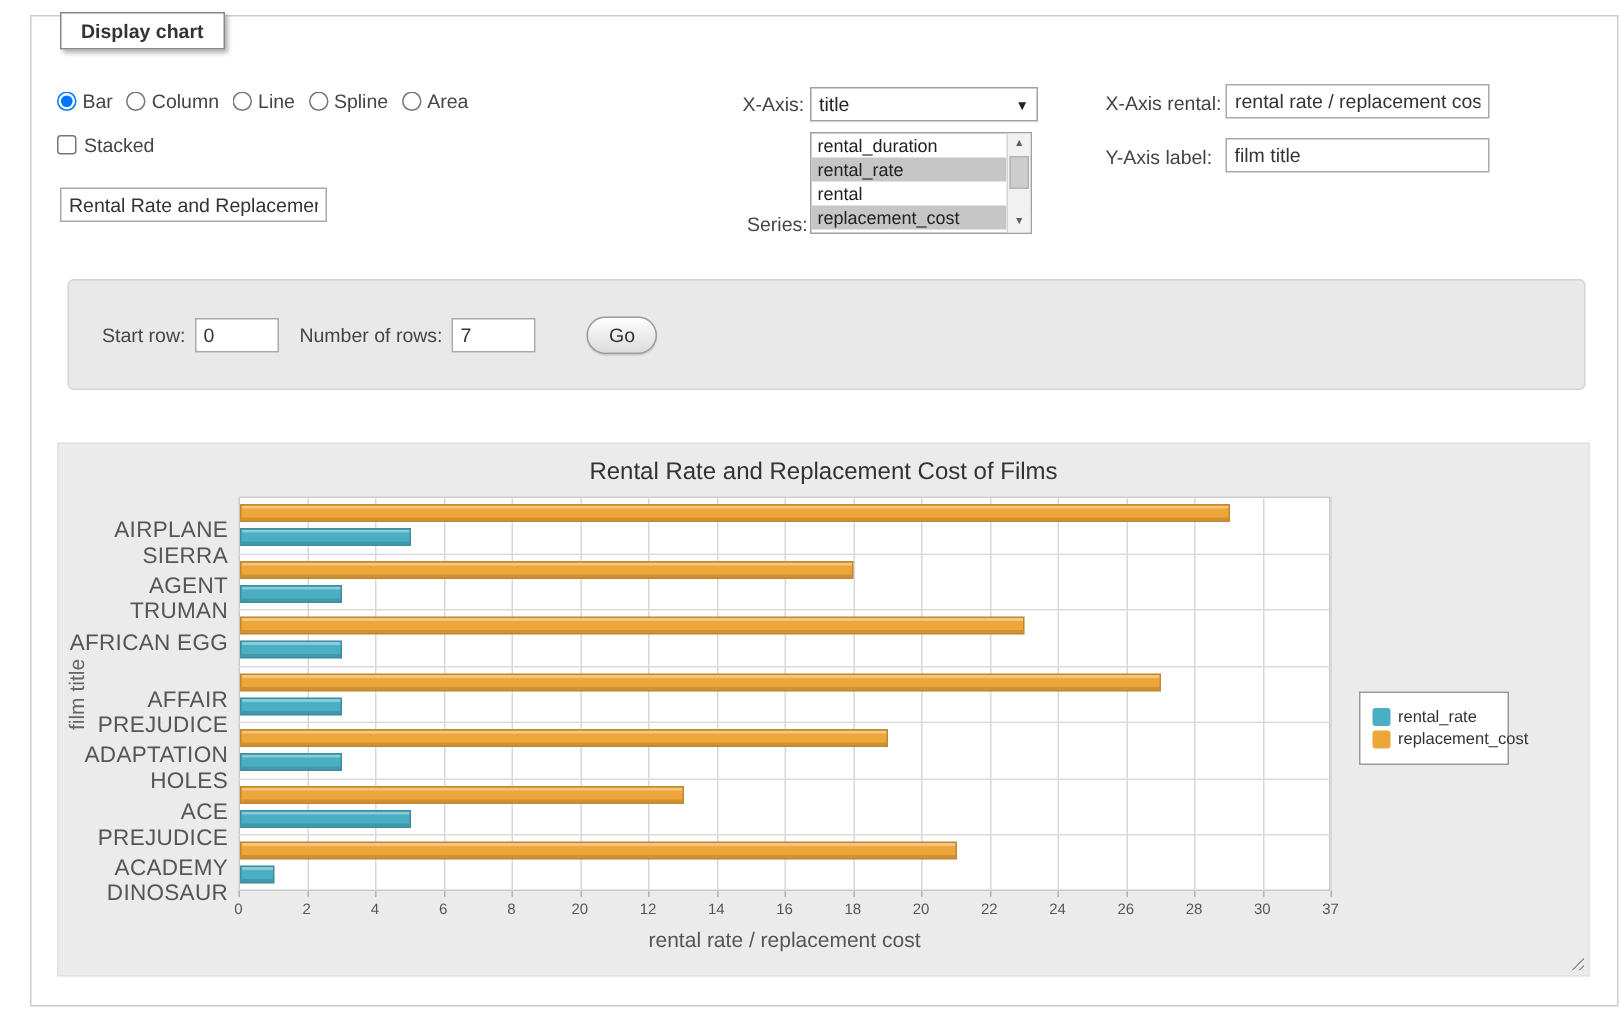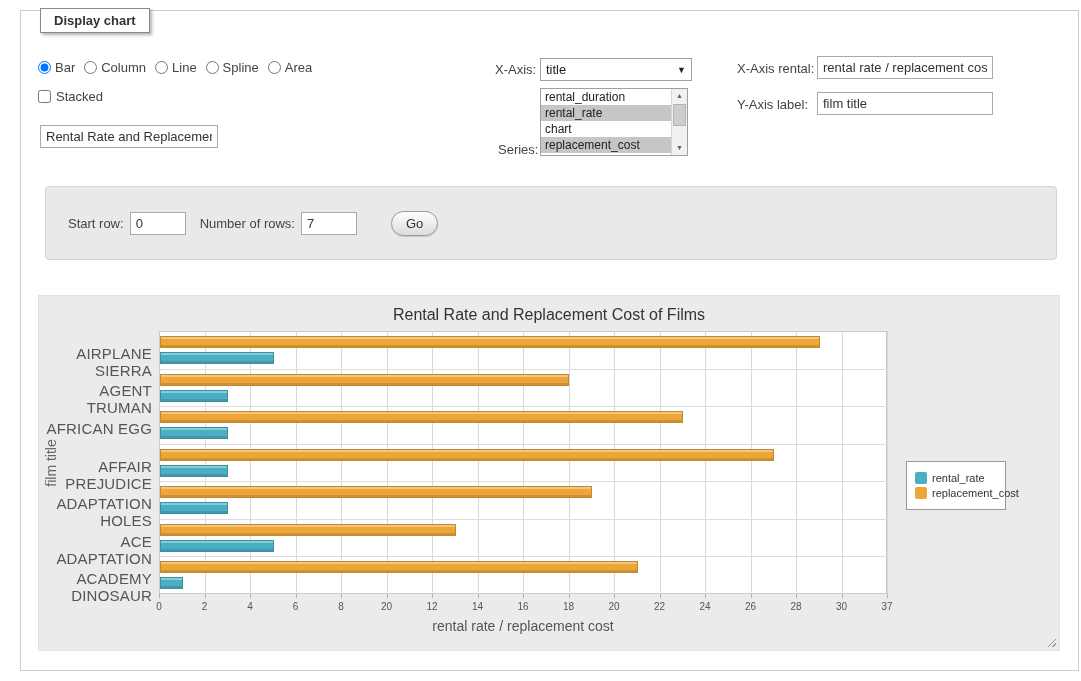--- a/index.html
+++ b/index.html
@@ -150,21 +150,21 @@
   <div class="select">
     <span>title</span>
     <span class="select-arrow">▼</span>
   </div>
 
   <span class="ctl-label series-label">Series:</span>
   <div class="listbox">
     <div class="listbox-options" id="series-options">
         <div class="lb-option">rental_duration</div>
         <div class="lb-option selected">rental_rate</div>
-        <div class="lb-option">chart</div>
+        <div class="lb-option">rental</div>
         <div class="lb-option selected">replacement_cost</div>
       </div>
     <div class="listbox-scrollbar">
       <div class="sb-btn sb-up">▲</div>
       <div class="sb-thumb"></div>
       <div class="sb-btn sb-down">▼</div>
     </div>
   </div>
 
   <span class="ctl-label axis-lab-text-x">X-Axis rental:</span>
@@ -251,21 +251,21 @@
         <div class="bar" style="left: 121px; top: 131.143px; width: 68.0225px; background: rgb(75, 175, 195);"></div>
         <div class="cat-label" style="top: 123.929px;">AFRICAN EGG</div>
         <div class="bar" style="left: 121px; top: 152.714px; width: 614.022px; background: rgb(237, 166, 58);"></div>
         <div class="bar" style="left: 121px; top: 168.714px; width: 68.0225px; background: rgb(75, 175, 195);"></div>
         <div class="cat-label" style="top: 161.5px;">AFFAIR PREJUDICE</div>
         <div class="bar" style="left: 121px; top: 190.286px; width: 432.022px; background: rgb(237, 166, 58);"></div>
         <div class="bar" style="left: 121px; top: 206.286px; width: 68.0225px; background: rgb(75, 175, 195);"></div>
         <div class="cat-label" style="top: 199.071px;">ADAPTATION HOLES</div>
         <div class="bar" style="left: 121px; top: 227.857px; width: 295.522px; background: rgb(237, 166, 58);"></div>
         <div class="bar" style="left: 121px; top: 243.857px; width: 113.522px; background: rgb(75, 175, 195);"></div>
-        <div class="cat-label" style="top: 236.643px;">ACE ADAPTATION</div>
+        <div class="cat-label" style="top: 236.643px;">ACE PREJUDICE</div>
         <div class="bar" style="left: 121px; top: 265.429px; width: 477.522px; background: rgb(237, 166, 58);"></div>
         <div class="bar" style="left: 121px; top: 281.429px; width: 22.5225px; background: rgb(75, 175, 195);"></div>
         <div class="cat-label" style="top: 274.214px;">ACADEMY DINOSAUR</div>
       </div>
     <div class="xaxis-title">rental rate / replacement cost</div>
     <div class="yaxis-title">film title</div>
     <div class="chart-legend" id="chart-legend">
         <div class="legend-entry">
           <div class="legend-symbol" style="background: rgb(75, 175, 195);"></div>
           <div class="legend-text">rental_rate</div>

